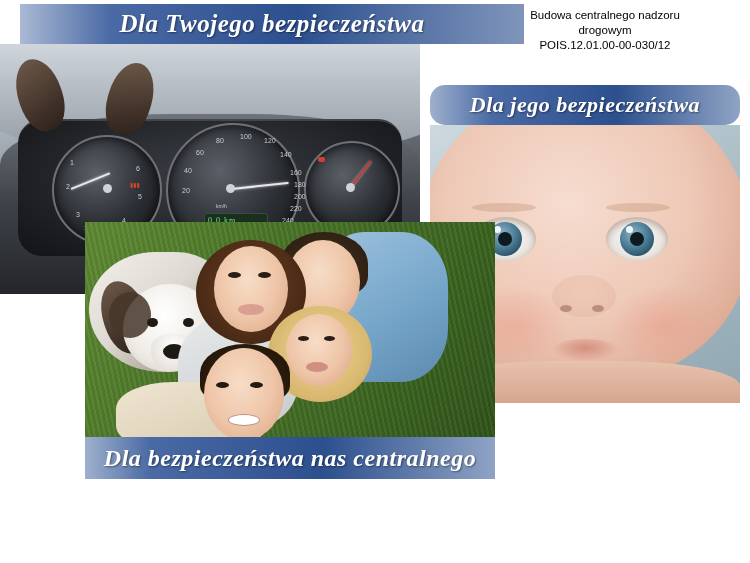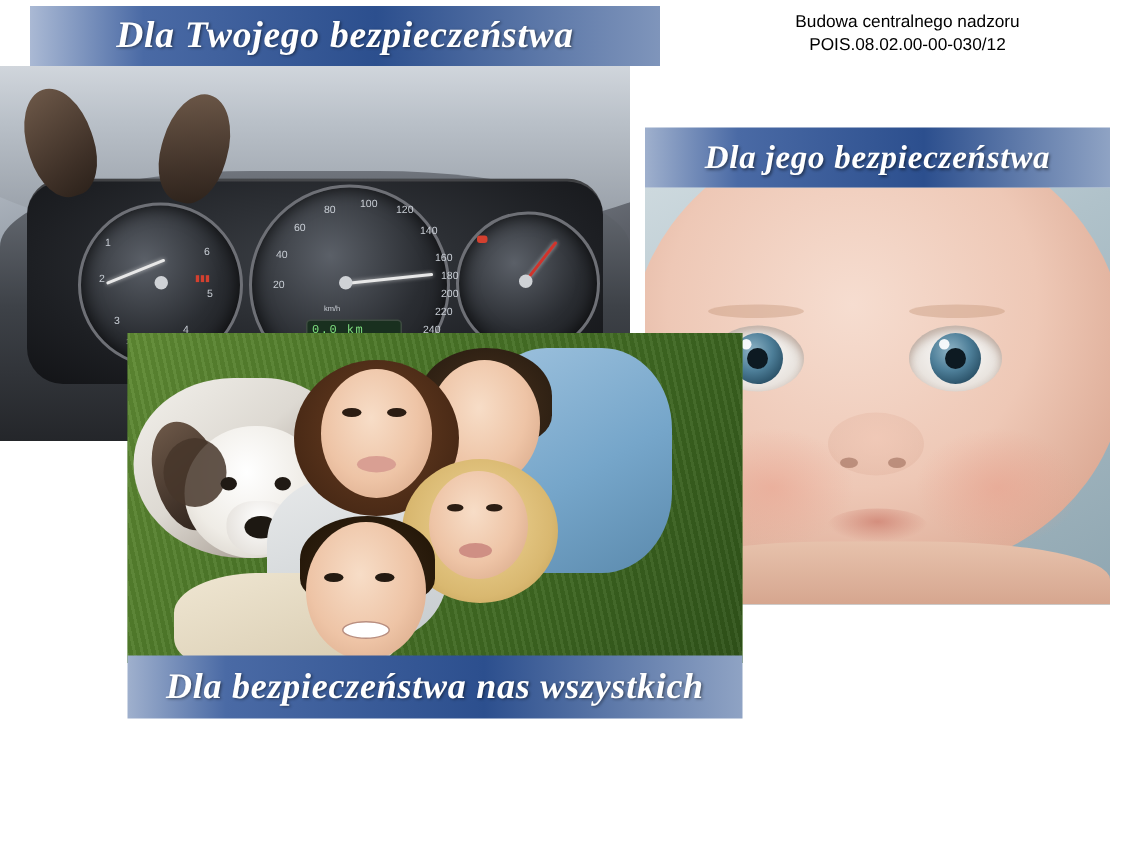--- a/index.html
+++ b/index.html
@@ -31,34 +31,35 @@
     display: flex;
     align-items: center;
     justify-content: center;
     text-align: center;
     letter-spacing: 0.5px;
     box-sizing: border-box;
   }
   .banner-top {
     left: 20px;
     top: 4px;
-    width: 420px;
+    width: 504px;
     height: 40px;
     font-size: 25px;
     background: linear-gradient(to right, #aab9d4 0%, #4a6aa5 18%, #2c4f8e 55%, #7f95bb 100%);
     text-shadow: 1px 1px 2px rgba(0,0,0,.45);
   }
   .banner-right {
     left: 430px;
     top: 85px;
     width: 310px;
     height: 40px;
     font-size: 22px;
     background: linear-gradient(to right, #9fb0cd 0%, #4a6aa5 20%, #2c4f8e 60%, #8fa3c4 100%);
     text-shadow: 1px 1px 2px rgba(0,0,0,.45);
+    border-radius: 15px;
   }
   .banner-bottom {
     left: 85px;
     top: 437px;
     width: 410px;
     height: 42px;
     font-size: 24px;
     background: linear-gradient(to right, #9fb0cd 0%, #4a6aa5 16%, #2c4f8e 58%, #8fa3c4 100%);
     text-shadow: 1px 1px 2px rgba(0,0,0,.45);
   }
@@ -154,21 +155,21 @@
     left: 186px; top: 92px;
     width: 62px; height: 17px;
     background: #19301f;
     border: 1px solid #3d4a40;
     border-radius: 3px;
   }
   .lcd-text {
     position: absolute;
     left: 190px; top: 95px;
     color: #7fe07f;
-    font-family: Liberation Mono, monospace;
+    font-family: Liberation Serif, serif;
     font-size: 8px;
     letter-spacing: 1px;
   }
   .warn-light {
     position: absolute;
     width: 7px; height: 5px;
     border-radius: 2px;
     background: #d4402f;
   }
   .redline {
@@ -408,21 +409,22 @@
     background: #ffffff;
   }
 </style>
 </head>
 <body>
 
 <div class="slide">
 
   <div class="project-title">
     <div>Budowa centralnego nadzoru</div>
-    <div>POIS.08.02.00-00-030/12</div>
+    <div>drogowym</div>
+    <div>POIS.12.01.00-00-030/12</div>
   </div>
 
   <div class="photo-dash">
     <div class="dash-hood"></div>
     <div class="dash-body"></div>
     <div class="dash-cluster">
       <div class="gauge gauge-left"></div>
       <div class="gauge gauge-mid"></div>
       <div class="gauge gauge-right"></div>
 
@@ -525,21 +527,21 @@
 
   <div class="shirt man-shirt"></div>
   <div class="hair man-hair"></div>
   <div class="face man-face"></div>
   <div class="man-eye man-eye-l"></div>
   <div class="man-eye man-eye-r"></div>
   <div class="man-mouth"></div>
 
   <div class="banner banner-top">Dla Twojego bezpieczeństwa</div>
   <div class="banner banner-right">Dla jego bezpieczeństwa</div>
-  <div class="banner banner-bottom">Dla bezpieczeństwa nas wszystkich</div>
+  <div class="banner banner-bottom">Dla bezpieczeństwa nas centralnego</div>
 
   <div class="footer">
 
     
 
     
 
     
 
   </div>

